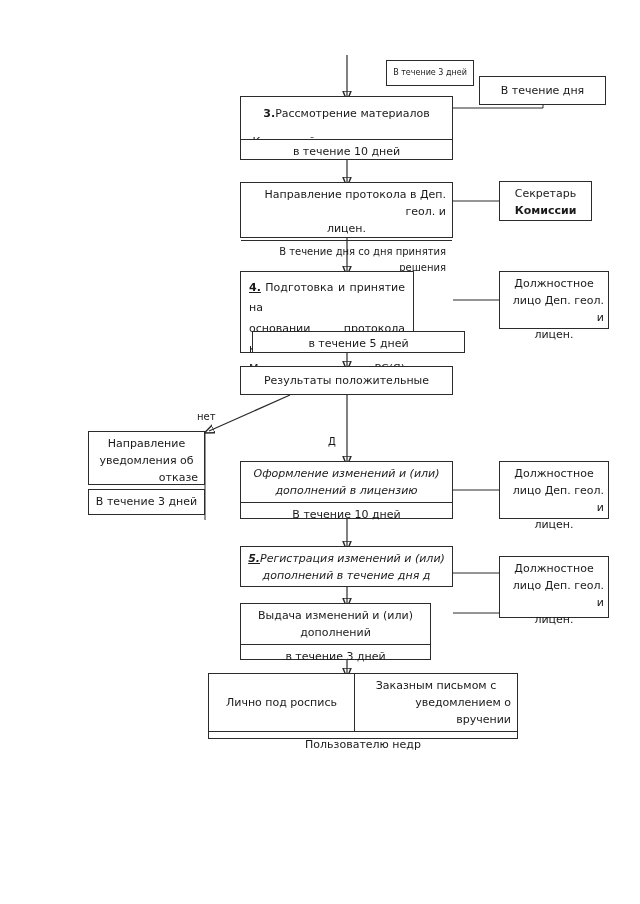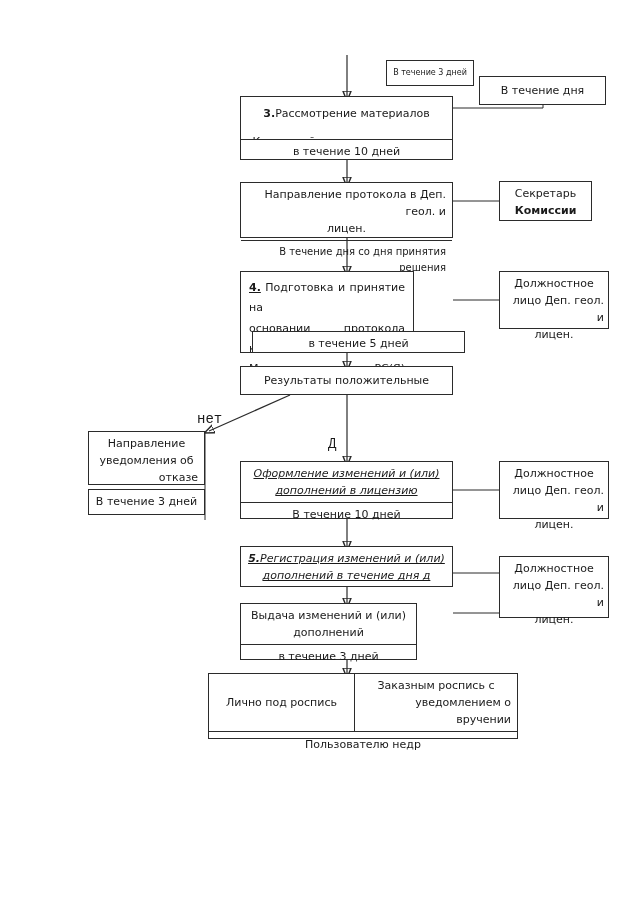--- a/index.html
+++ b/index.html
@@ -33,36 +33,35 @@
     padding:3px 6px;
     line-height:1.55;
     flex:1 1 auto;
   }
   .cell.divider-top{border-top:1px solid #2b2b2b;}
   .cell.divider-left{border-left:1px solid #2b2b2b;}
   .row{display:flex;flex-direction:row;flex:1 1 auto;}
   .t11{font-size:11px;}
   .t10{font-size:10px;}
   .t8{font-size:8px;}
-  .ital{font-style:italic;text-decoration:underline;}
+  .ital{font-style:italic;}
   .just{
     text-align:justify;
     text-align-last:justify;
     display:block;
     padding:6px 8px 4px 8px;
     line-height:1.85;
   }
   .just .lastline{text-align-last:left;}
   .lbl{
     position:absolute;
-    font-size:14px;
+    font-size:10px;
     z-index:4;
     color:#1a1a1a;
     white-space:nowrap;
-    font-family:Liberation Mono, monospace;
   }
   svg.wires{
     position:absolute;
     left:0;top:0;
     width:640px;height:904px;
     z-index:1;
     overflow:visible;
   }
   svg.wires line, svg.wires path{
     stroke:#2b2b2b;
@@ -202,31 +201,31 @@
     </div>
     <div class="cell t11 ital" style="padding-top:0;">дополнений в течение дня д</div>
   </div>
 
   <div class="box" style="left:499px; top:556px; width:110px; height:62px;">
     <div class="cell t11" style="padding-bottom:0;">Должностное</div>
     <div class="cell t11" style="padding:0 4px;">лицо Деп. геол. и</div>
     <div class="cell t11" style="padding-top:0;">лицен.</div>
   </div>
 
-  <div class="box" style="left:240px; top:603px; width:177px; height:57px;">
+  <div class="box" style="left:240px; top:603px; width:191px; height:57px;">
     <div class="cell t11" style="padding-bottom:0;">Выдача изменений и (или)</div>
     <div class="cell t11" style="padding-top:0;">дополнений</div>
     <div class="cell t11 divider-top" style="flex:0 0 20px;">в течение 3 дней</div>
   </div>
 
   <div class="box" style="left:208px; top:673px; width:310px; height:66px;">
     <div class="row">
       <div class="cell t11" style="flex:0 0 145px;">Лично под роспись</div>
       <div class="cell divider-left" style="flex-direction:column;">
-        <div class="t11">Заказным роспись с</div>
+        <div class="t11">Заказным письмом с</div>
         <div class="t11">уведомлением о вручении</div>
       </div>
     </div>
     <div class="cell t11 divider-top" style="flex:0 0 25px;">Пользователю недр</div>
   </div>
 
   <div class="lbl" style="left:197px; top:411px;">нет</div>
   <div class="lbl" style="left:328px; top:436px;">Д</div>
 
 </div>

